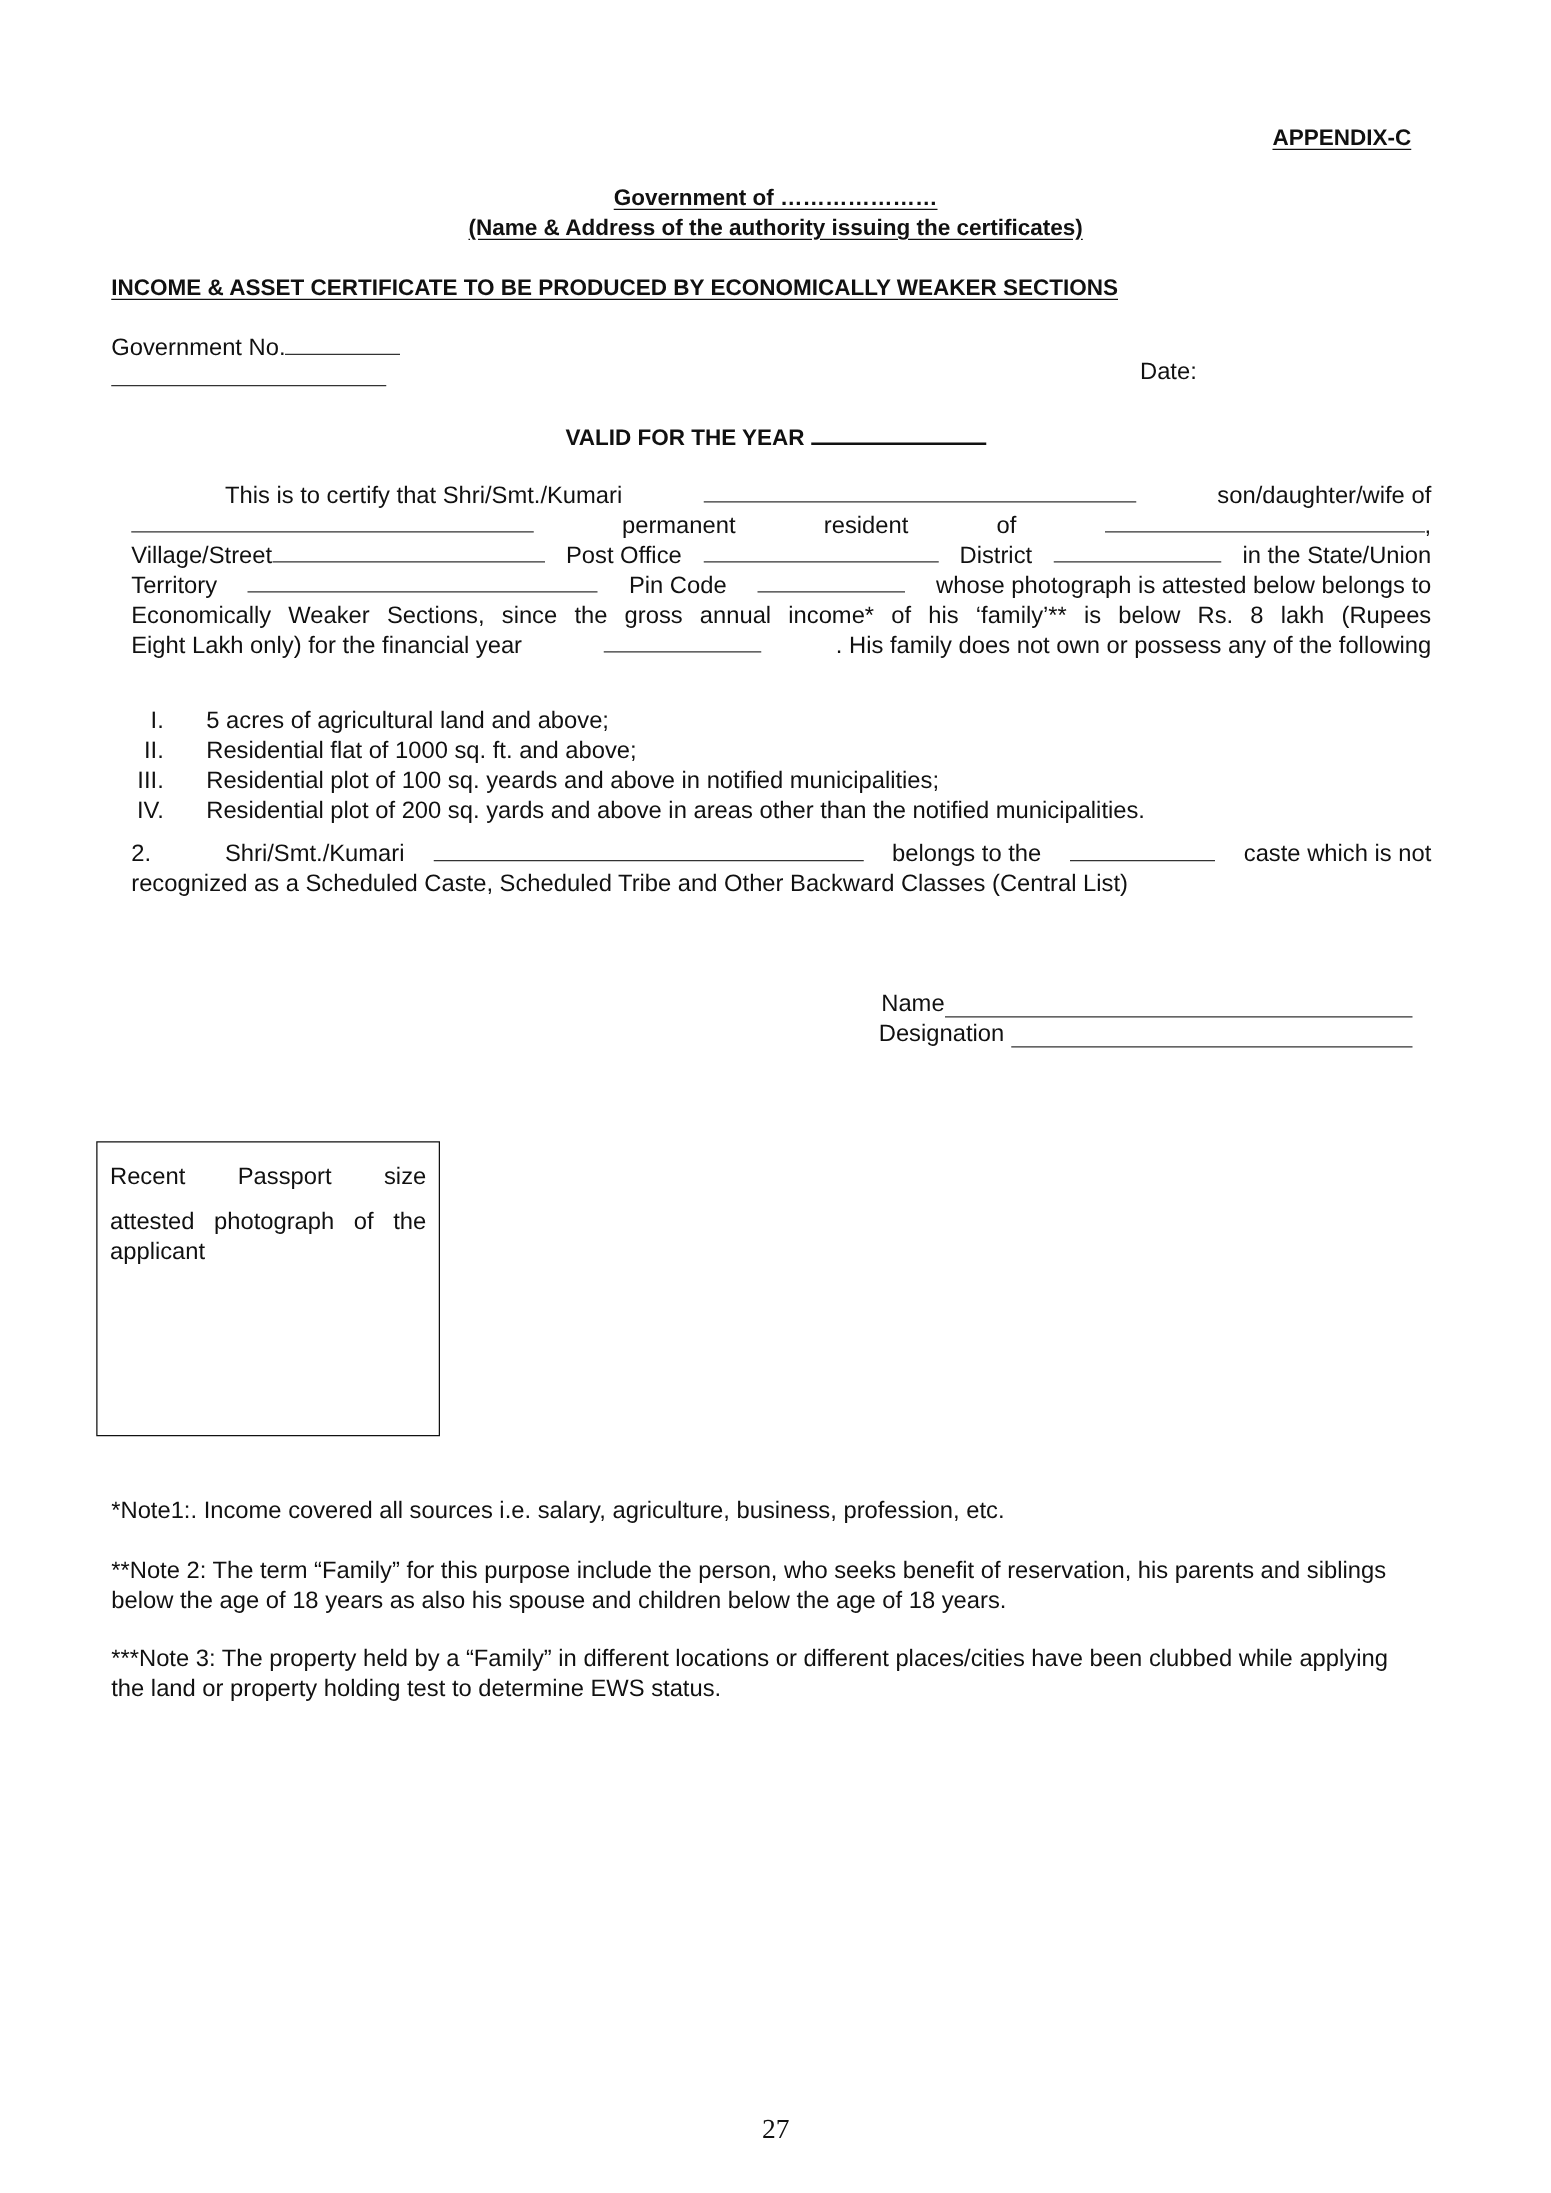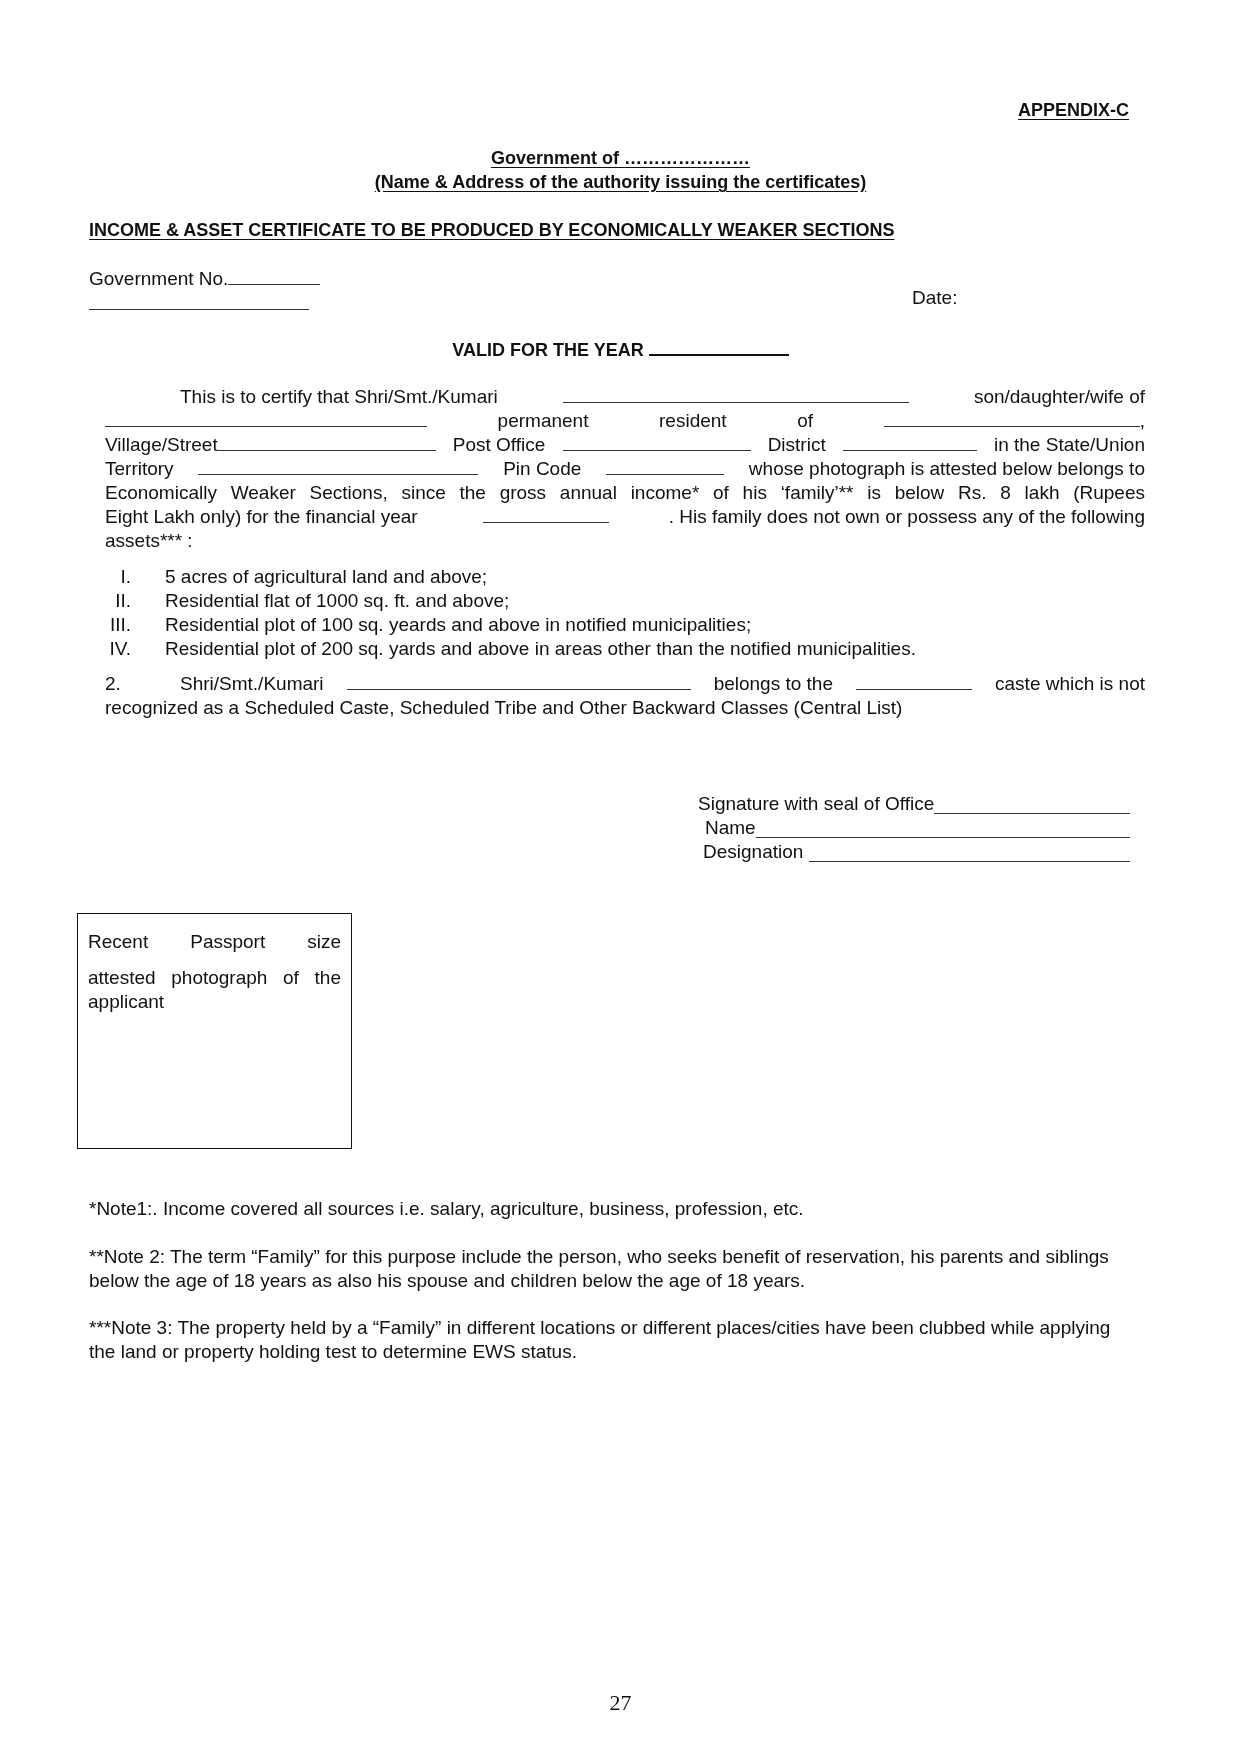--- a/index.html
+++ b/index.html
@@ -86,21 +86,20 @@
     <span>Pin Code</span>
     <span class="blank" style="width:118px"></span>
     <span>whose photograph is attested below belongs to</span>
   </div>
   <div style="height:24px">Economically Weaker Sections, since the gross annual income* of his ‘family’** is below Rs. 8 lakh (Rupees</div>
   <div class="line">
     <span>Eight Lakh only) for the financial year</span>
     <span style="margin-left:6px"><span class="blank" style="width:126px"></span></span>
     <span>. His family does not own or possess any of the following</span>
   </div>
-  <div style="height:24px;text-align:left;text-align-last:left">assets*** :</div>
 </div>
 
 <div class="abs list">
   <div class="list-row">
       <span class="num">I.</span>
       <span>5 acres of agricultural land and above;</span>
     </div>
   <div class="list-row">
       <span class="num">II.</span>
       <span>Residential flat of 1000 sq. ft. and above;</span>
@@ -120,24 +119,20 @@
     <span><span style="display:inline-block;width:75px">2.</span><span>Shri/Smt./Kumari</span></span>
     <span class="blank" style="width:344px"></span>
     <span>belongs to the</span>
     <span class="blank" style="width:116px"></span>
     <span>caste which is not</span>
   </div>
   <div style="height:24px;text-align:left;text-align-last:left">recognized as a Scheduled Caste, Scheduled Tribe and Other Backward Classes (Central List)</div>
 </div>
 
 <div class="abs" id="sign">
-  <div style="display:flex">
-      <span>Signature with seal of Office</span>
-      <span class="blank" style="flex:1;margin-top:20px"></span>
-    </div>
   <div style="display:flex;padding-left:7px">
       <span>Name</span>
       <span class="blank" style="flex:1;margin-top:20px"></span>
     </div>
   <div style="display:flex;padding-left:5px">
       <span>Designation</span>
       <span class="blank" style="flex:1;margin-top:20px;margin-left:6px"></span>
     </div>
 </div>
 

